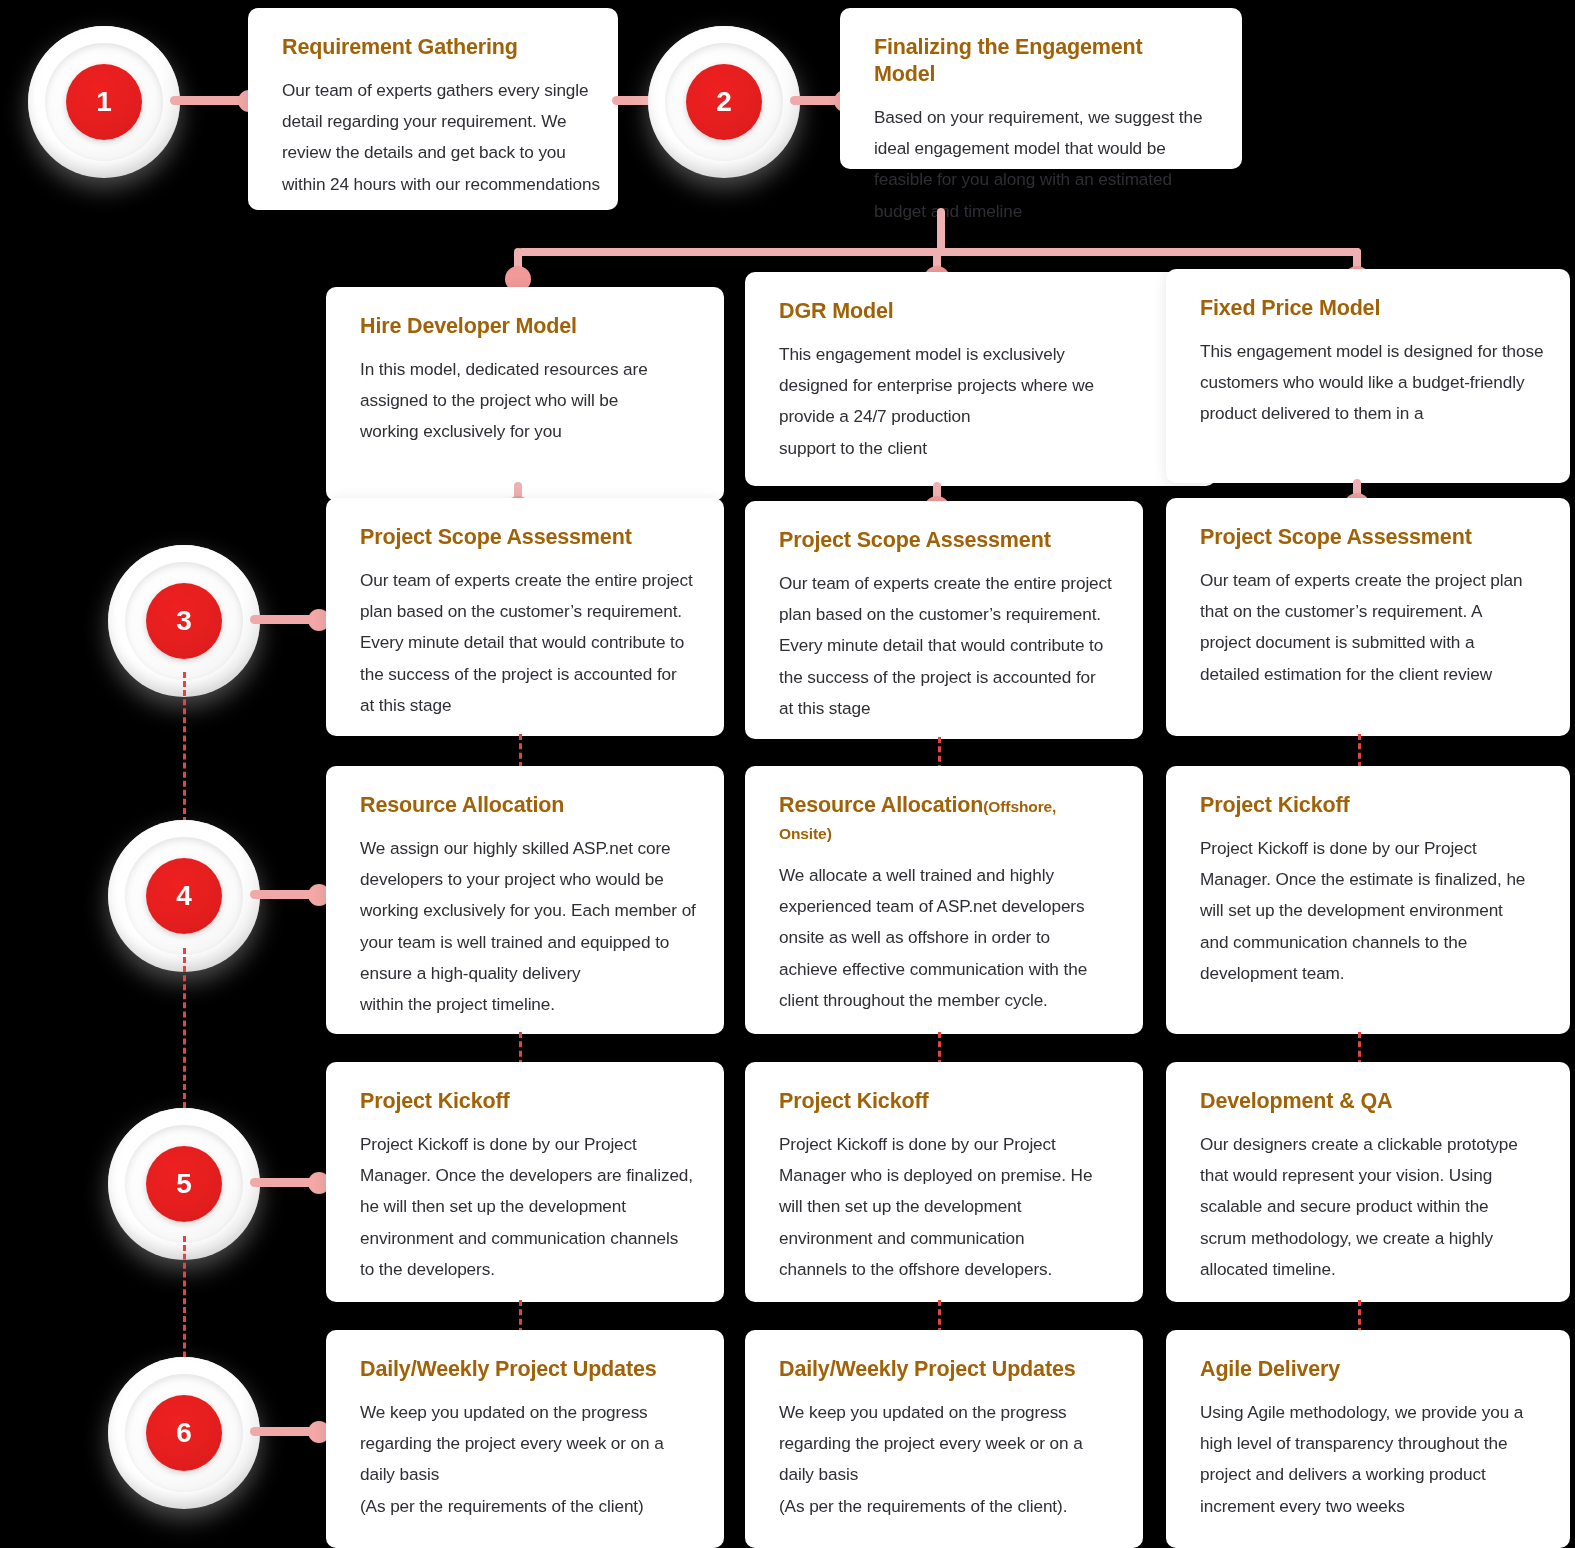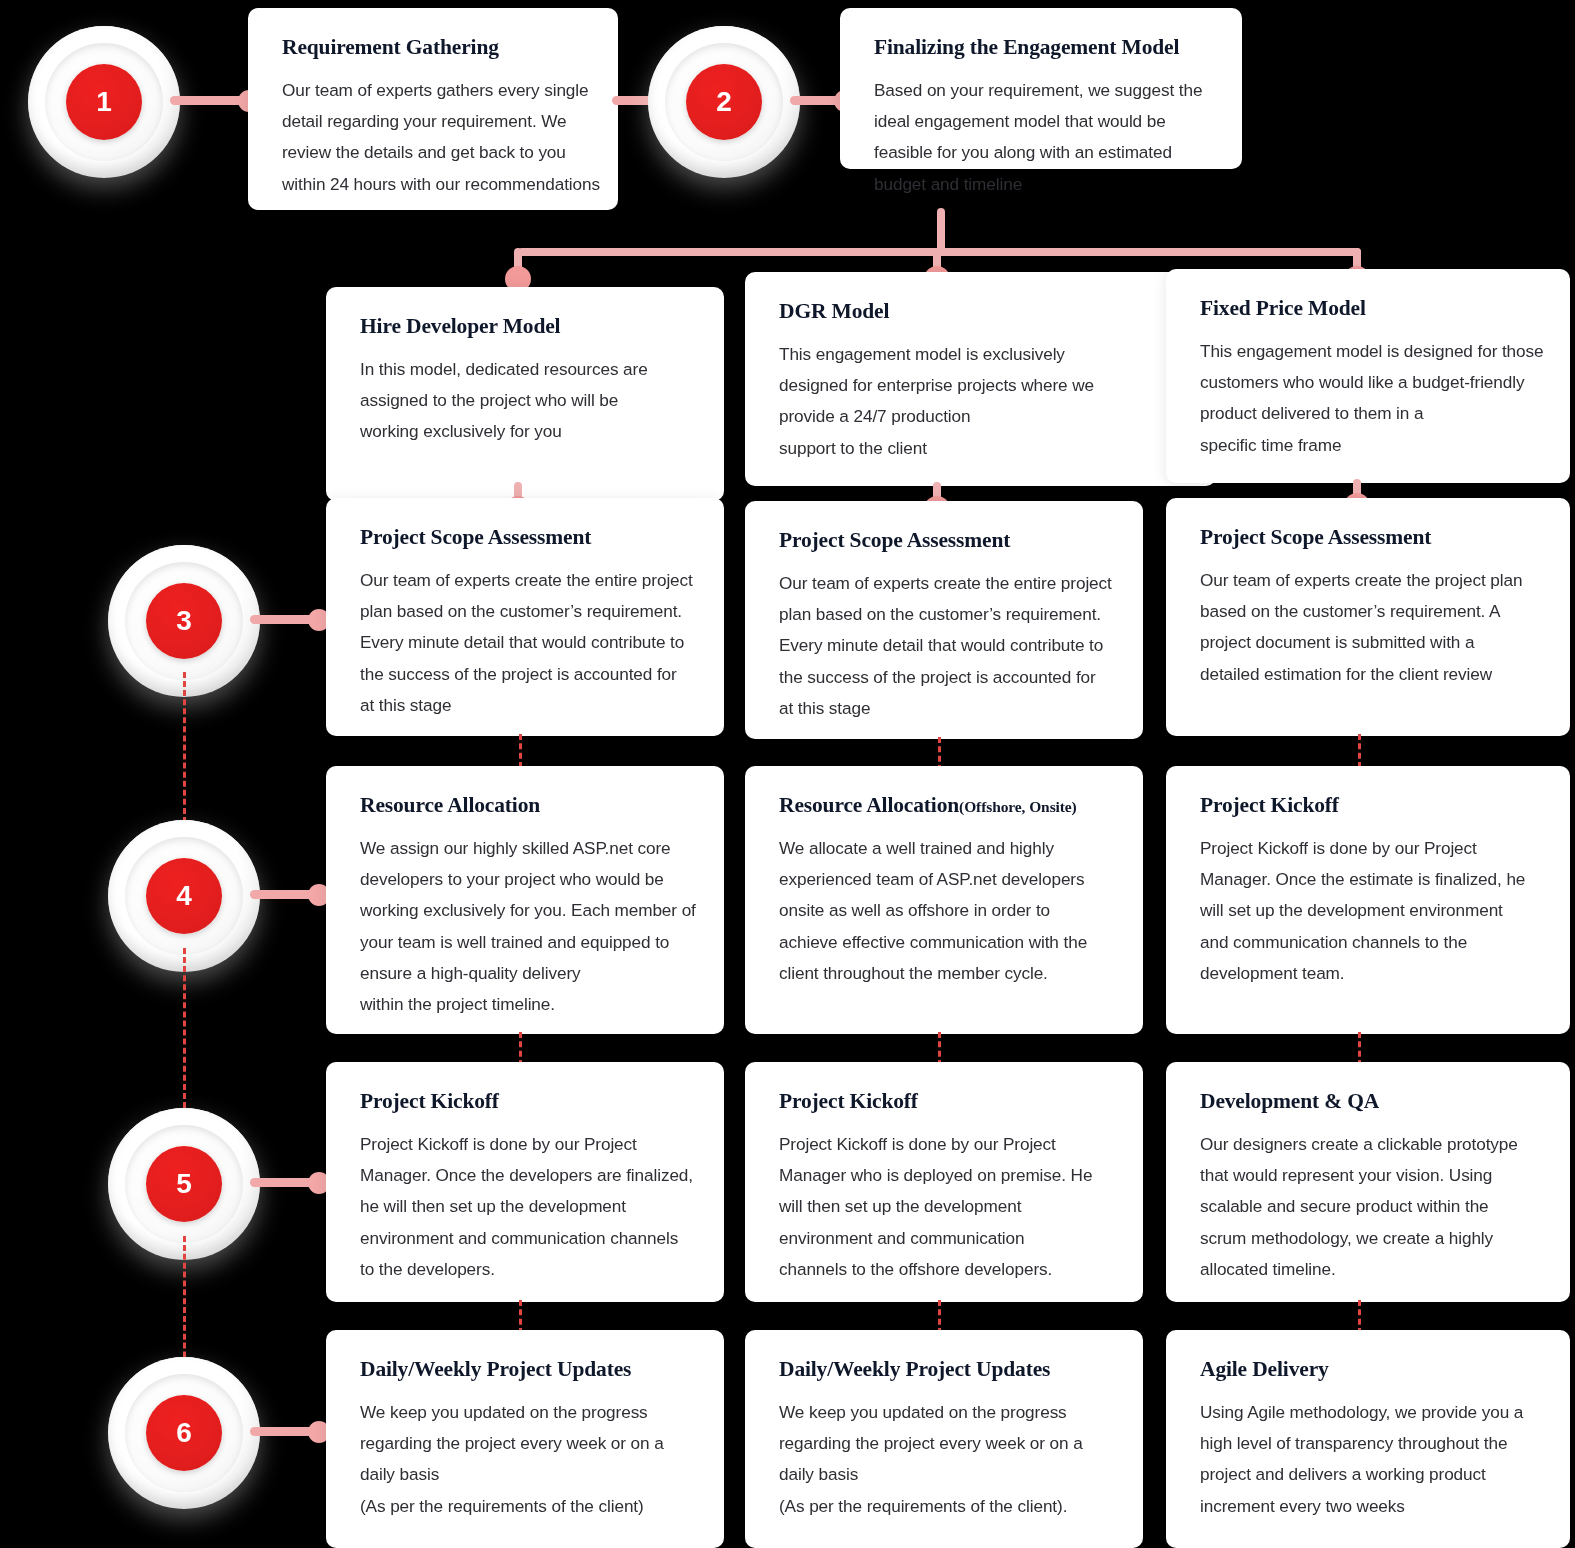--- a/index.html
+++ b/index.html
@@ -21,25 +21,24 @@
   .card {
     position: absolute;
     background: #ffffff;
     border-radius: 10px;
     padding: 26px 34px 22px 34px;
     box-shadow: 0 2px 14px rgba(0,0,0,0.10);
   }
   .card-title {
     font-size: 21.5px;
     font-weight: 700;
-    color: #0f172a;
+    color: #a16207;
     letter-spacing: -0.15px;
     margin-bottom: 14px;
     line-height: 1.25;
-    font-family: Liberation Serif, serif;
   }
   .card-title .sub {
     font-size: 15.5px;
     font-weight: 700;
     letter-spacing: -0.1px;
   }
   .card-body {
     font-size: 17.2px;
     color: #2e2e34;
     line-height: 1.82;
@@ -206,21 +205,20 @@
       <span class="ln">support to the client</span>
     </div>
   </div>
 
   <div class="card" style="left:1166px; top:269px; width:404px; height:214px;">
     <div class="card-title">Fixed Price Model</div>
     <div class="card-body">
       <span class="ln">This engagement model is designed for those</span>
       <span class="ln">customers who would like a budget-friendly</span>
       <span class="ln">product delivered to them in a</span>
-      <span class="ln">specific time frame</span>
     </div>
   </div>
 
   <div class="branch-v" style="left:514px; top:482px; height:24px;"></div>
   <div class="branch-v" style="left:933px; top:482px; height:24px;"></div>
   <div class="branch-v" style="left:1353px; top:479px; height:24px;"></div>
   <div class="branch-cap" style="left:505px; top:496px;"></div>
   <div class="branch-cap" style="left:924px; top:496px;"></div>
   <div class="branch-cap" style="left:1344px; top:493px;"></div>
 
@@ -252,21 +250,21 @@
       <span class="ln">Every minute detail that would contribute to</span>
       <span class="ln">the success of the project is accounted for</span>
       <span class="ln">at this stage</span>
     </div>
   </div>
 
   <div class="card" style="left:1166px; top:498px; width:404px; height:238px;">
     <div class="card-title">Project Scope Assessment</div>
     <div class="card-body">
       <span class="ln">Our team of experts create the project plan</span>
-      <span class="ln">based on the customer’s requirement. A</span>
+      <span class="ln">that on the customer’s requirement. A</span>
       <span class="ln">project document is submitted with a</span>
       <span class="ln">detailed estimation for the client review</span>
     </div>
   </div>
 
   <div class="conn-dashed" style="left:519px; top:734px; height:34px;"></div>
   <div class="conn-dashed" style="left:938px; top:737px; height:34px;"></div>
   <div class="conn-dashed" style="left:1358px; top:734px; height:34px;"></div>
 
   <div class="conn-dashed" style="left:183px; top:672px; height:160px;"></div>

